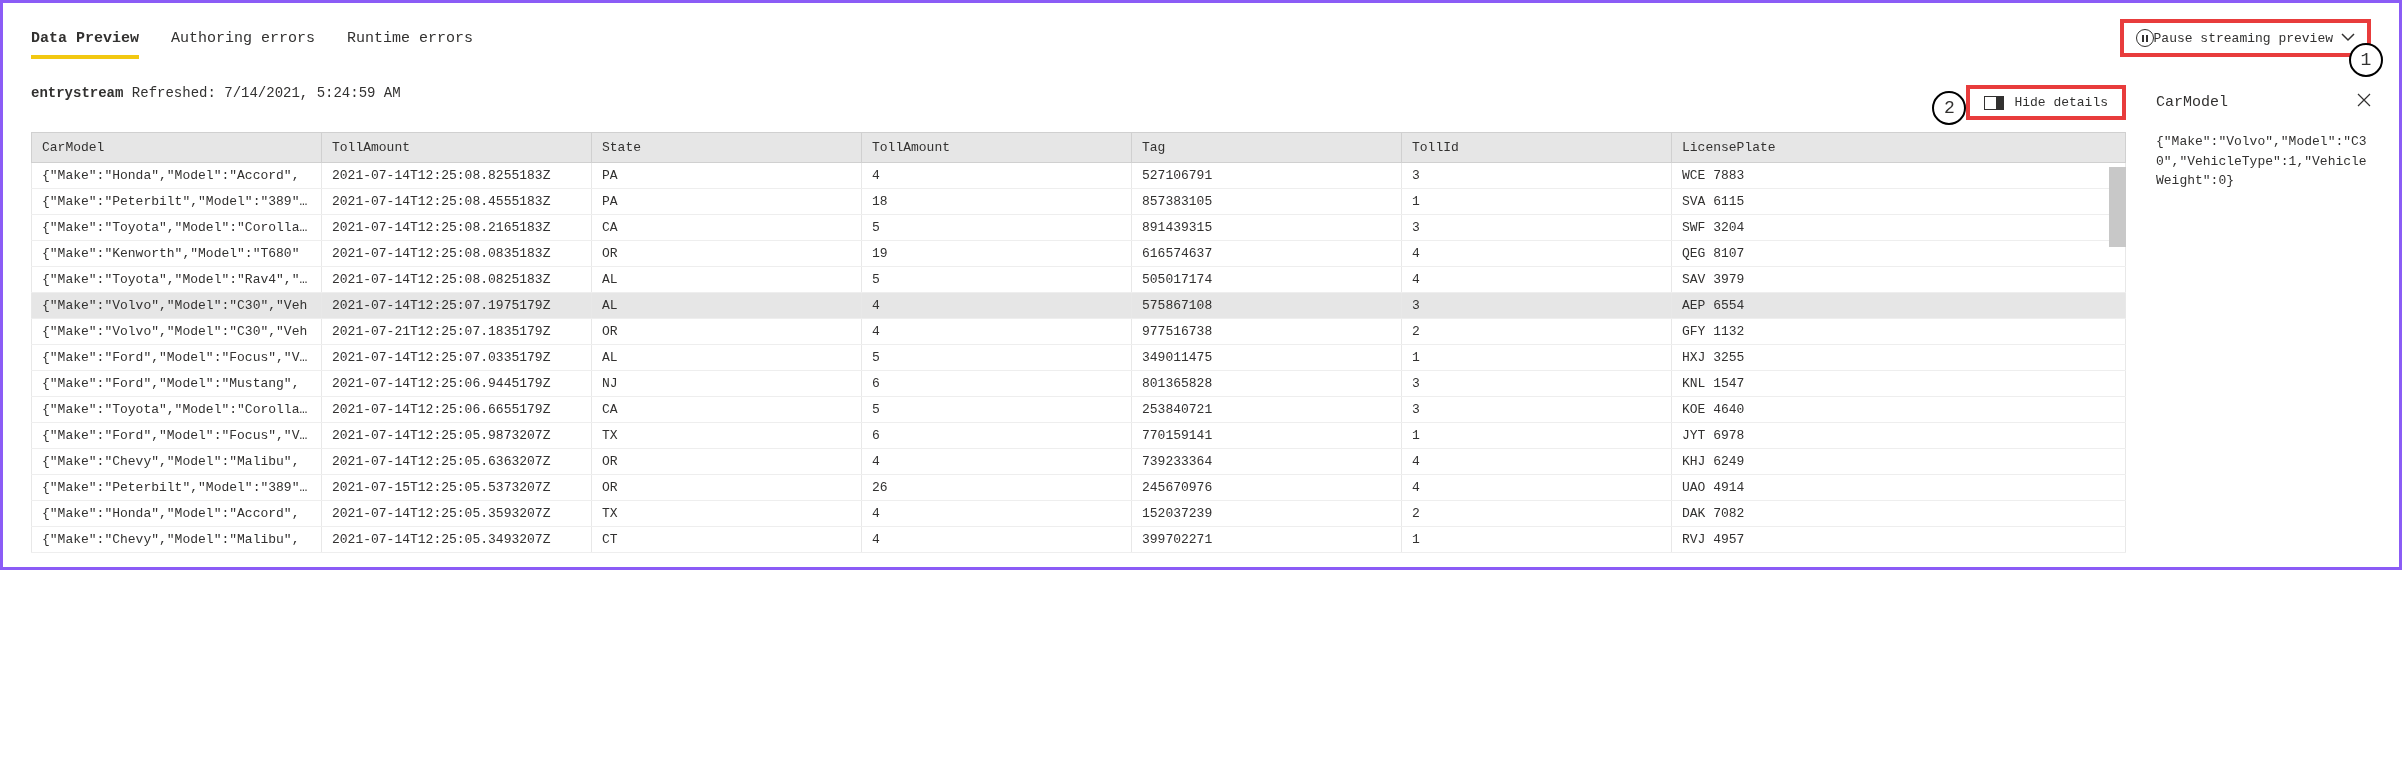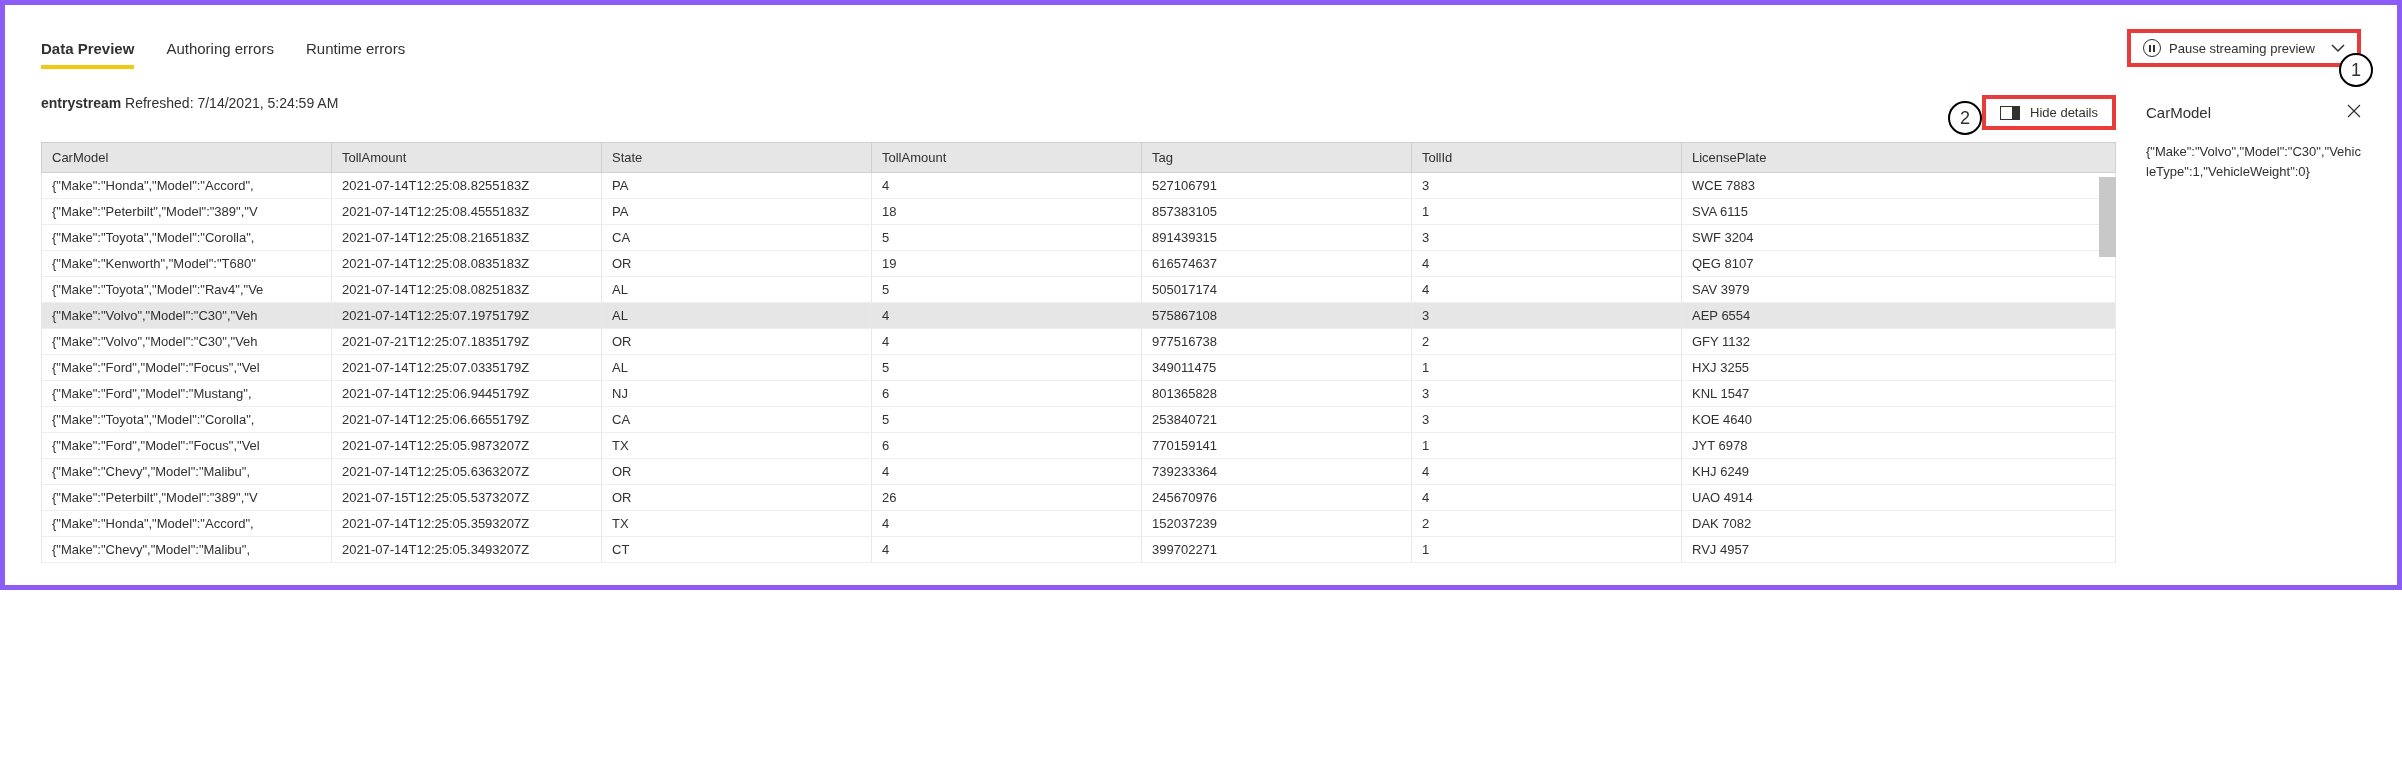--- a/index.html
+++ b/index.html
@@ -8,22 +8,23 @@
       box-sizing: border-box;
     }
     body {
       font-family: "Segoe UI", -apple-system, BlinkMacSystemFont, sans-serif;
       font-size: 13px;
       color: #323130;
       background: #fff;
       width: 2402px;
     }
     .container {
-      border: 5px solid #8b5cf6;
-      padding: 16px;
+      border: 3px solid #8b5cf6;
+      padding: 8px;
+      font-family: Liberation Mono, monospace;
     }
     .header-row {
       display: flex;
       justify-content: space-between;
       align-items: center;
       padding: 8px 20px 0 20px;
     }
     .tabs {
       display: flex;
       gap: 32px;
@@ -46,21 +47,20 @@
       bottom: -2px;
       left: 0;
       right: 0;
       height: 4px;
       background: #f2c811;
     }
     .pause-wrap {
       border: 4px solid #e83c3c;
       display: flex;
       align-items: center;
-      gap: 8px;
       padding: 6px 12px;
       position: relative;
       cursor: pointer;
     }
     .pause-icon {
       width: 18px;
       height: 18px;
       border: 1.5px solid #323130;
       border-radius: 50%;
       display: flex;

